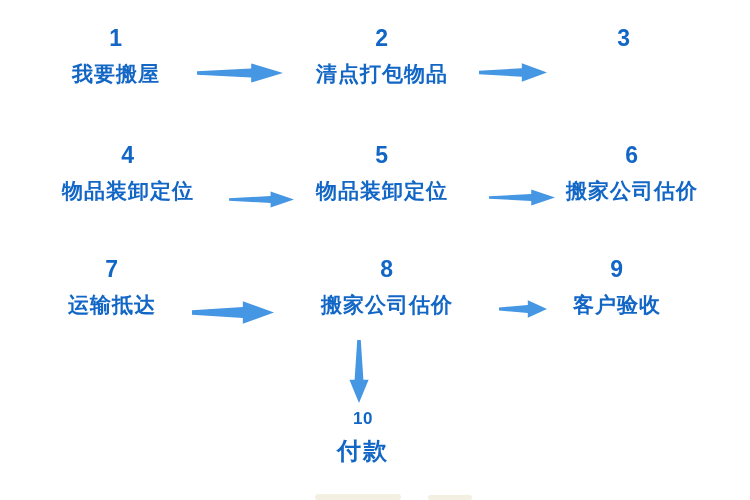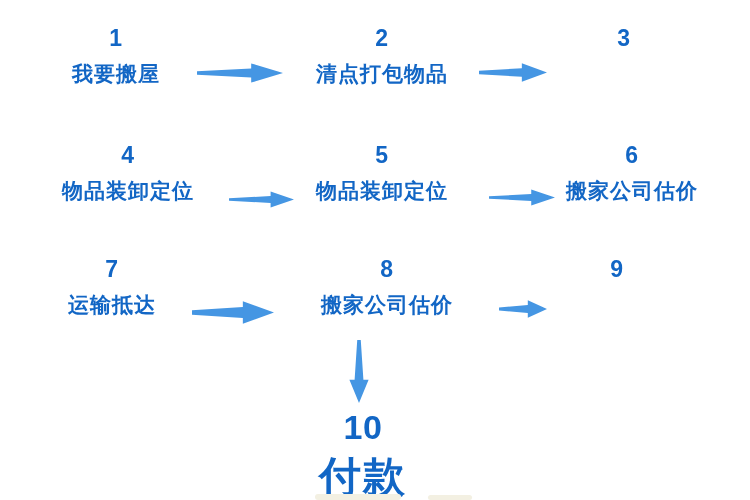--- a/index.html
+++ b/index.html
@@ -28,25 +28,25 @@
     font-size: 23px;
     margin-bottom: 13px;
     letter-spacing: 0.5px;
   }
   .step .label {
     font-size: 21px;
     letter-spacing: 1px;
     white-space: nowrap;
   }
   .step.final .num {
-    font-size: 34px;
+    font-size: 17px;
     margin-bottom: 12px;
   }
   .step.final .label {
-    font-size: 42px;
+    font-size: 24px;
     letter-spacing: 2px;
   }
   .arrow {
     position: absolute;
     display: block;
   }
   .arrow svg {
     display: block;
     width: 100%;
     height: 100%;
@@ -93,20 +93,21 @@
   <div class="step" style="left:112px; top:258px;">
     <div class="num">7</div>
     <div class="label">运输抵达</div>
   </div>
   <div class="step" style="left:387px; top:258px;">
     <div class="num">8</div>
     <div class="label">搬家公司估价</div>
   </div>
   <div class="step" style="left:617px; top:258px;">
     <div class="num">9</div>
+    <div class="label">客户验收</div>
   </div>
 
   <div class="step final" style="left:363px; top:410px;">
     <div class="num">10</div>
     <div class="label">付款</div>
   </div>
 
   <span class="arrow" style="left:197px; top:61px; width:86px; height:24px;">
     <svg viewBox="0 0 100 30" preserveAspectRatio="none" aria-hidden="true">
       <polygon points="0,12.8 63,9.5 63,3 100,15 63,27 63,20.5 0,17.2"></polygon>

